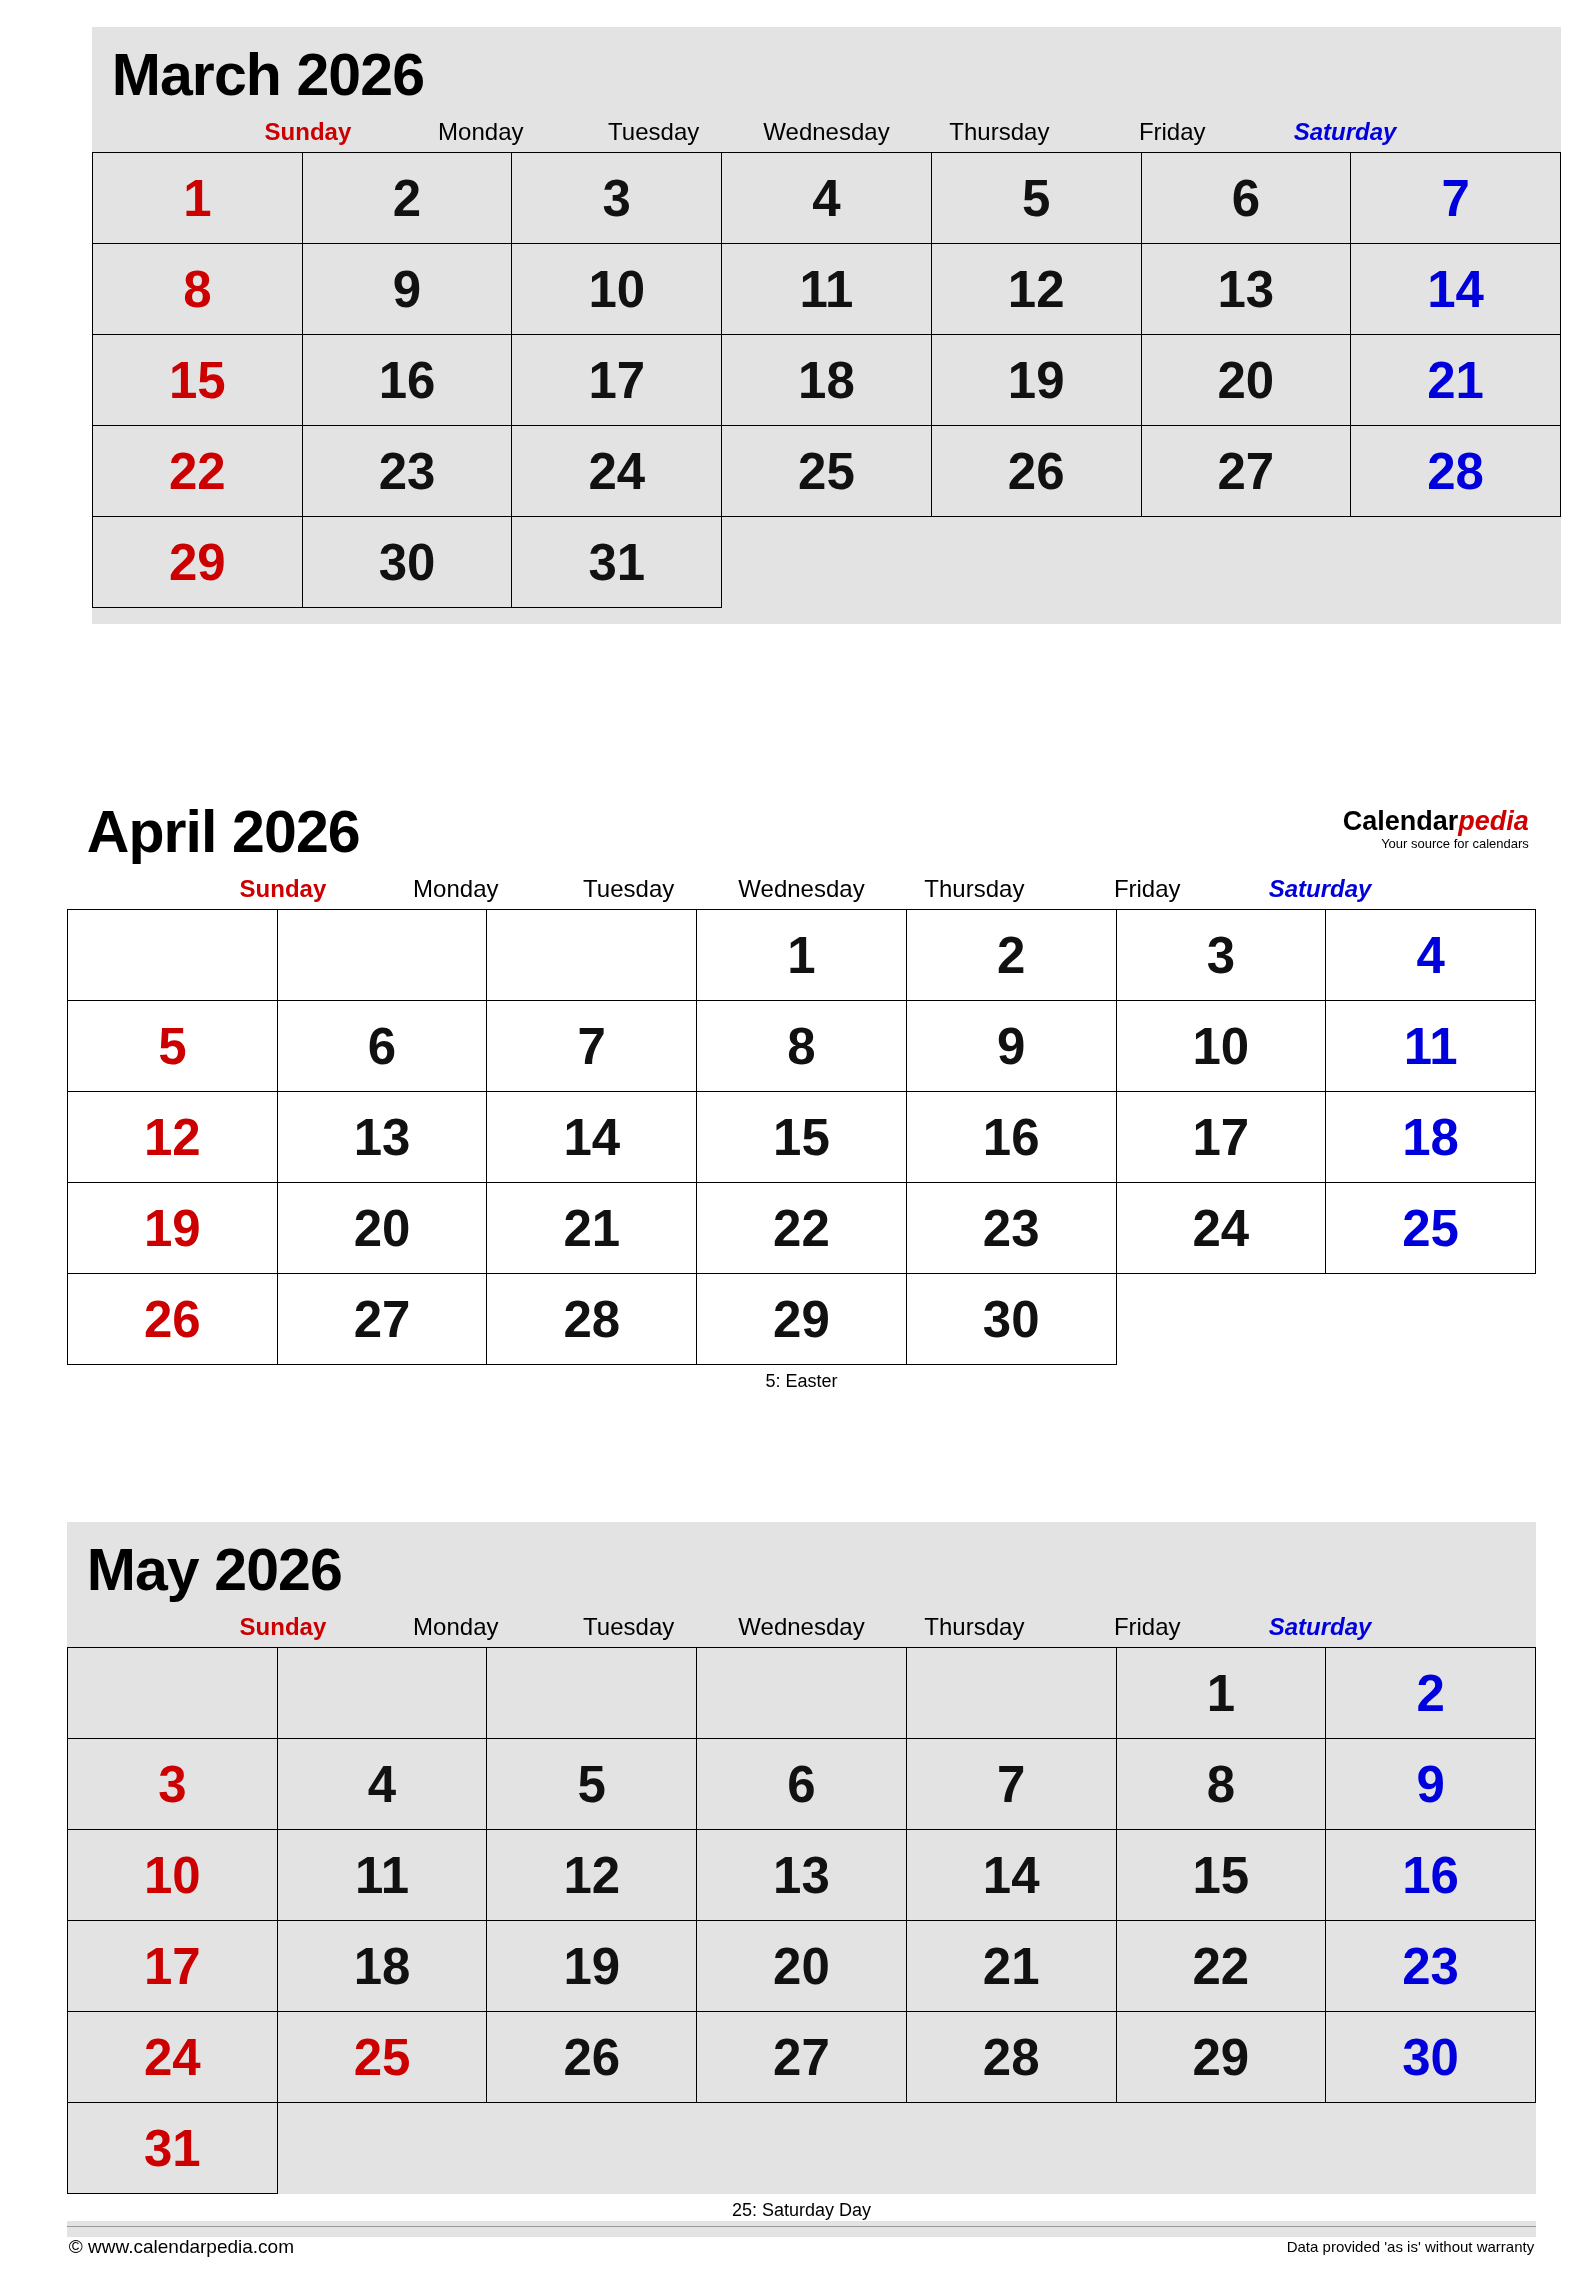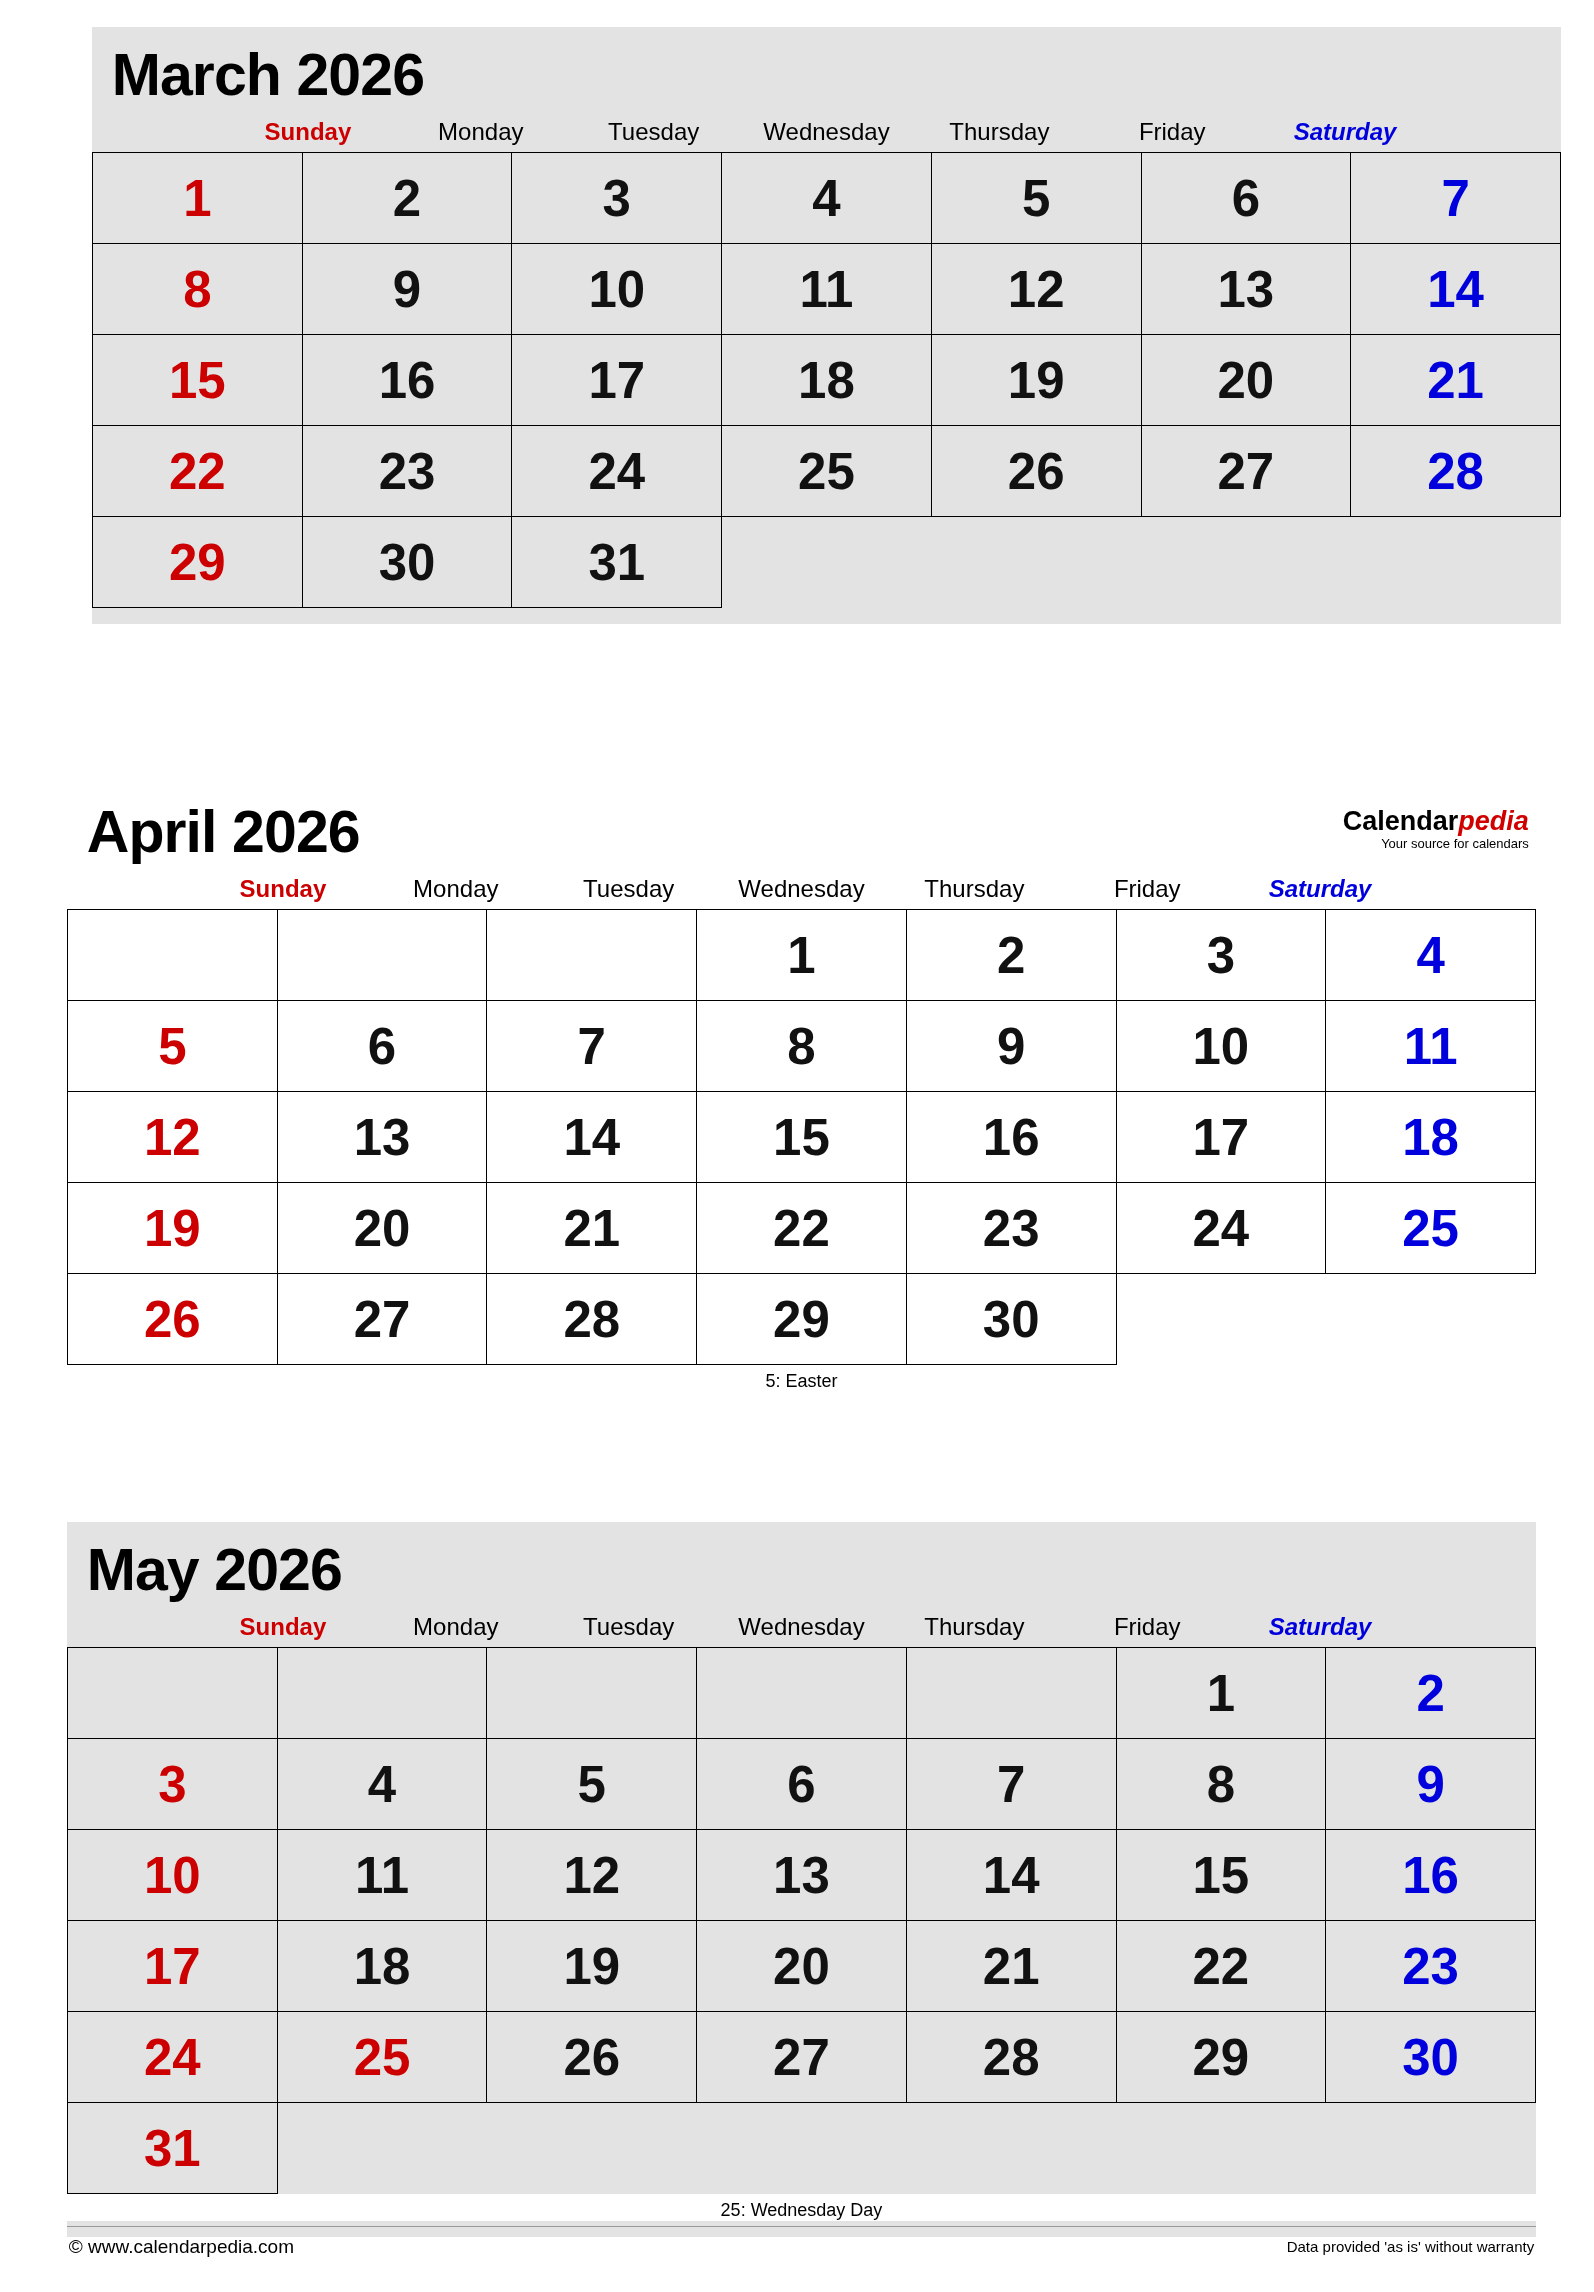--- a/index.html
+++ b/index.html
@@ -363,21 +363,21 @@
             <td class="sun">31</td>
             <td class="empty noborder"></td>
             <td class="empty noborder"></td>
             <td class="empty noborder"></td>
             <td class="empty noborder"></td>
             <td class="empty noborder"></td>
             <td class="empty noborder"></td>
           </tr>
         </tbody>
     </table>
-    <div class="note-may">25: Wednesday Day</div>
+    <div class="note-may">25: Saturday Day</div>
   </div>
 
   <div class="footer">
     <div class="left">© www.calendarpedia.com</div>
     <div class="right">Data provided 'as is' without warranty</div>
   </div>
 
 </div>
 
 

